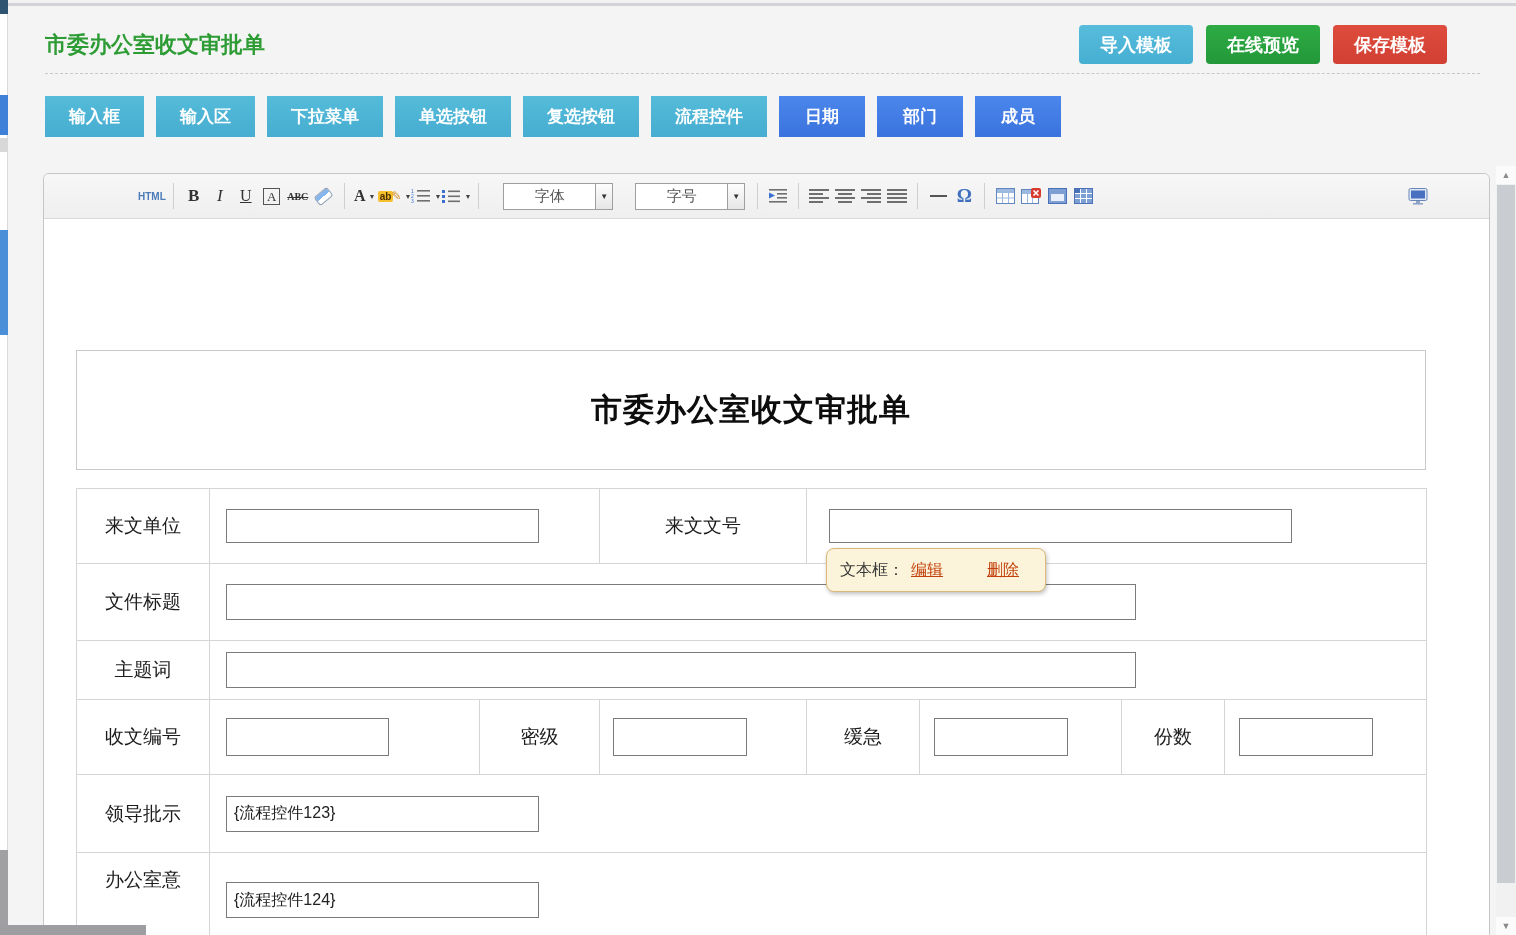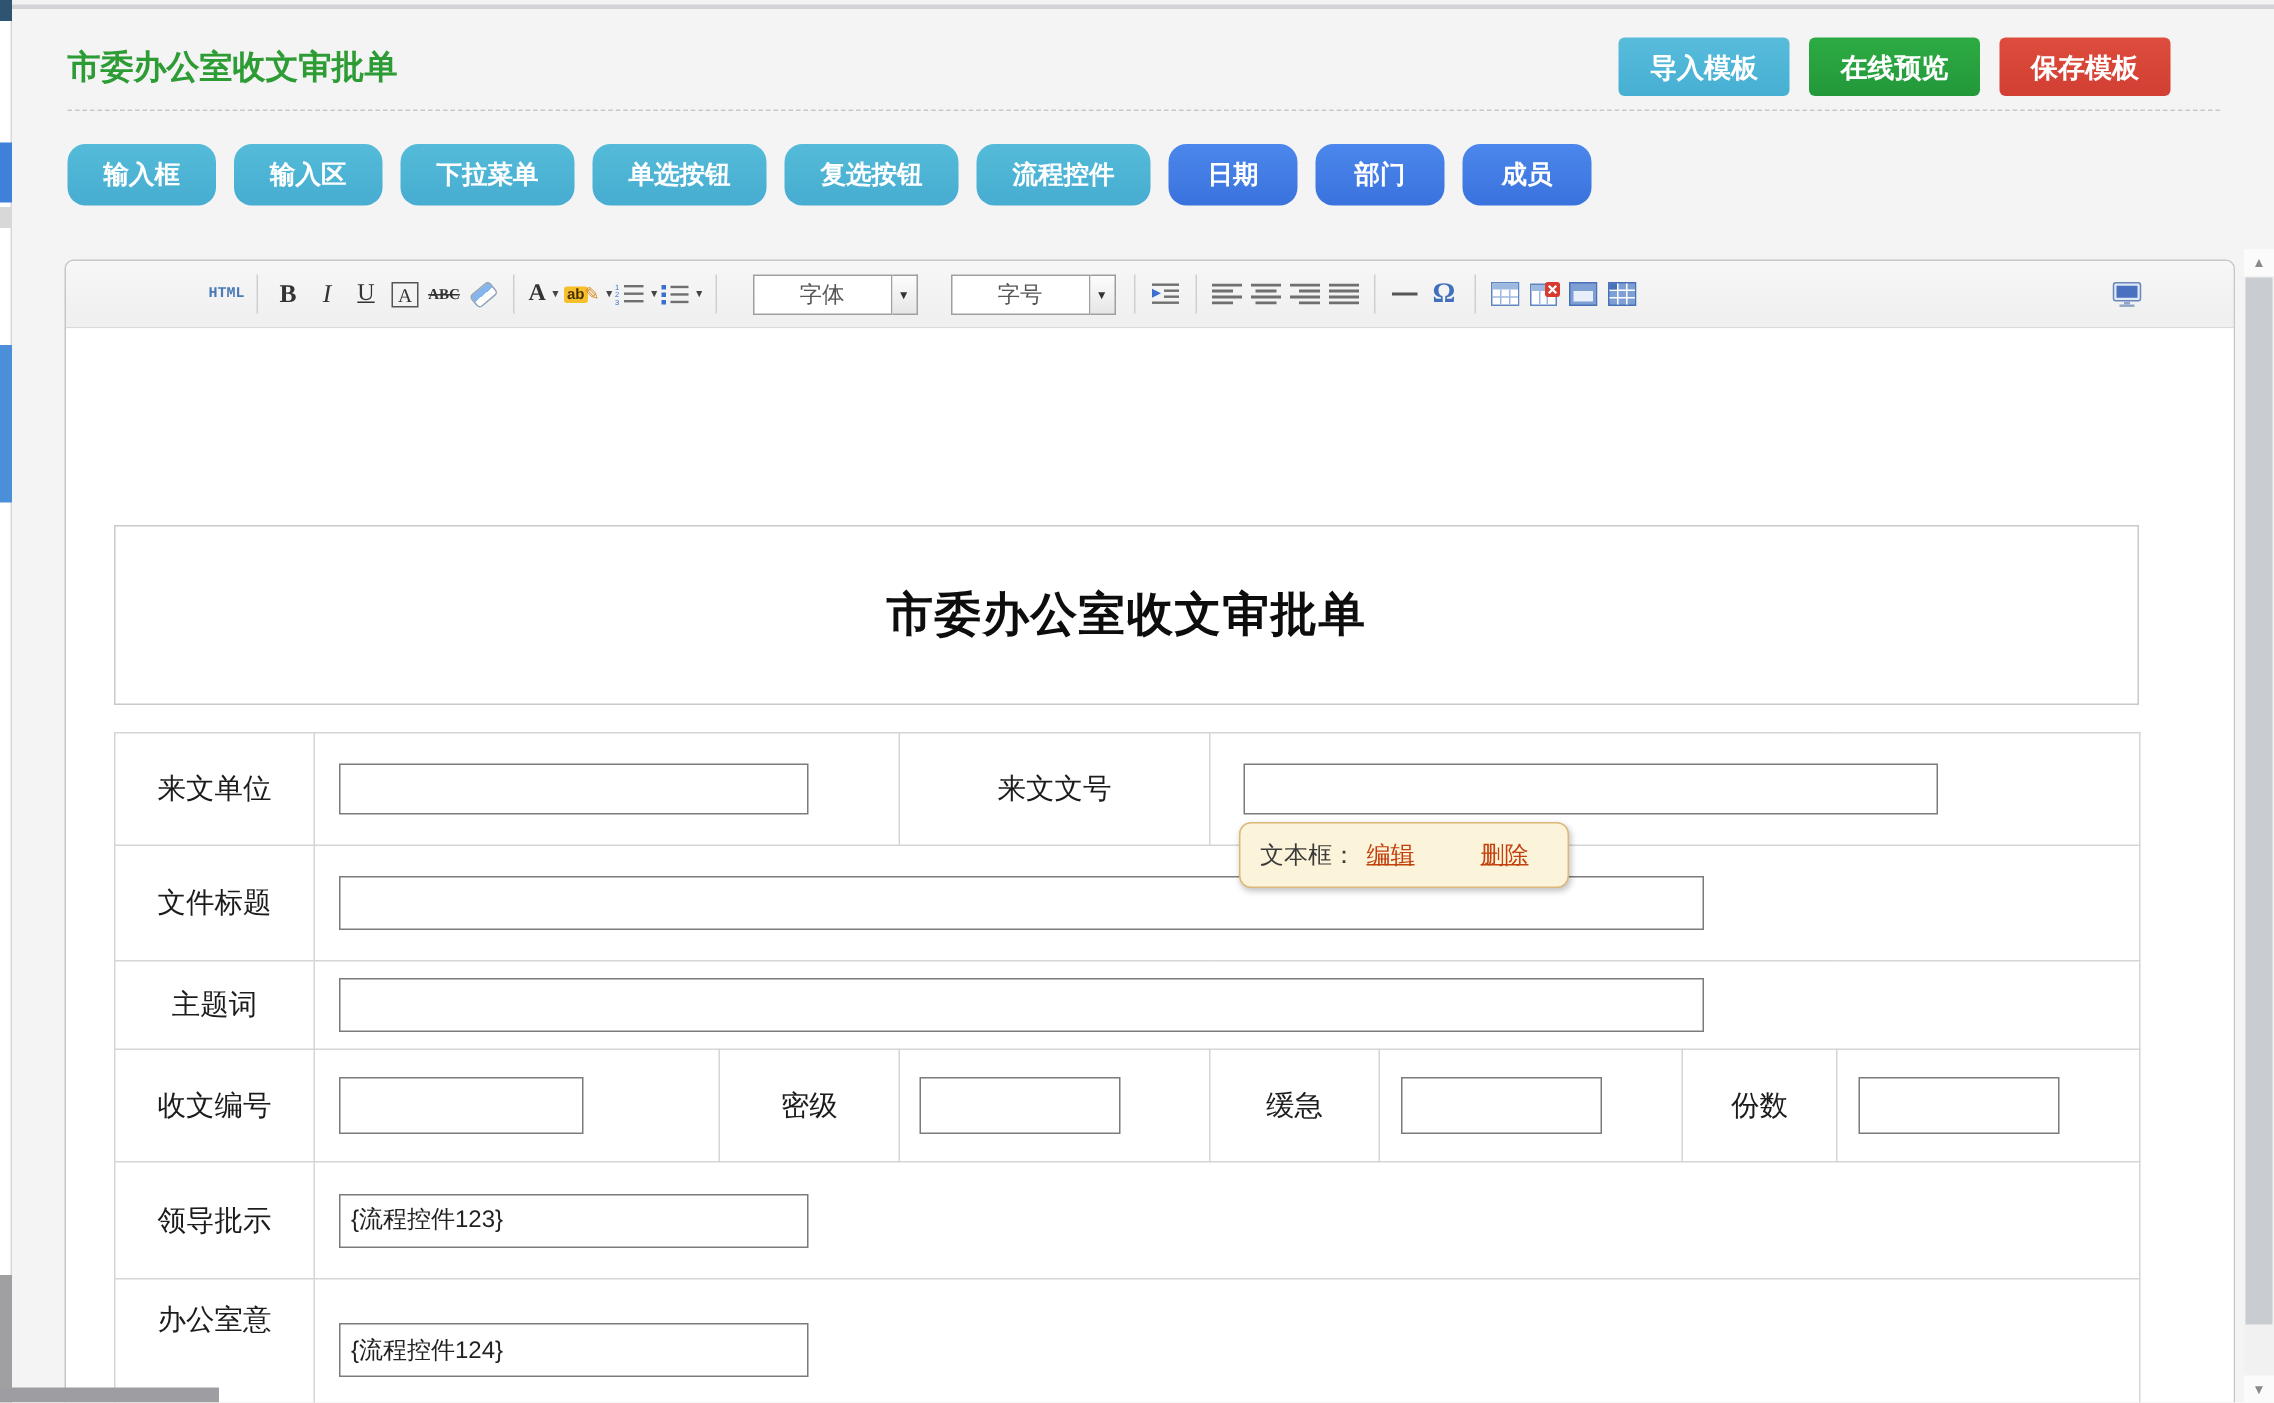--- a/index.html
+++ b/index.html
@@ -26,30 +26,30 @@
   .header-actions { position:absolute; top:25px; left:1079px; display:flex; gap:13px; }
   .act-btn { height:39px; padding:0 21px; border:none; border-radius:4px; color:#fff; font-family:"Liberation Serif","DejaVu Serif",serif; font-weight:bold; font-size:18px; cursor:pointer; }
   .act-import  { background:linear-gradient(#58bcdc,#46afd2); }
   .act-preview { background:linear-gradient(#2dab43,#23983a); }
   .act-save    { background:linear-gradient(#dd4c3c,#d23f33); }
 
   .dashed-divider { position:absolute; top:73px; left:45px; width:1435px; border-top:1px dashed #c8c8c8; }
 
   
   .component-row { position:absolute; top:96px; left:45px; display:flex; gap:12px; }
-  .comp-btn { height:41px; padding:0 24px; border:none; border-radius:12px; color:#fff; font-family:Liberation Mono, monospace; font-weight:bold; font-size:17px; cursor:pointer; }
+  .comp-btn { height:41px; padding:0 24px; border:none; border-radius:0; color:#fff; font-family:Liberation Mono, monospace; font-weight:bold; font-size:17px; cursor:pointer; }
   .comp-light   { background:linear-gradient(#55bbd9,#47add1); }
   .comp-primary { background:linear-gradient(#4b87ec,#3a72dd); padding:0 26px; }
 
   
   .editor { position:absolute; left:43px; top:173px; width:1447px; height:762px; background:#fff; border:1px solid #c6c6c6; border-radius:6px 6px 0 0; }
   .toolbar { height:45px; background:linear-gradient(#f7f7f7,#efefef); border-bottom:1px solid #d9d9d9; border-radius:6px 6px 0 0; display:flex; align-items:center; padding-left:94px; padding-right:14px; }
   .tb-btn { min-width:26px; height:28px; display:flex; align-items:center; justify-content:center; cursor:pointer; border-radius:3px; gap:1px; }
   .tb-sep { width:1px; height:26px; background:#cfcfcf; margin:0 7px; }
-  .g-src { font-size:10px; font-weight:bold; color:#4a7ab8; letter-spacing:0; font-family:Liberation Mono, monospace; }
+  .g-src { font-size:10px; font-weight:bold; color:#4a7ab8; letter-spacing:0; font-family:Liberation Sans, sans-serif; }
   .g-serif { font-family:"Liberation Serif","DejaVu Serif",serif; color:#333; }
   .g-b { font-weight:bold; font-size:17px; }
   .g-i { font-style:italic; font-size:17px; }
   .g-u { font-size:16px; text-decoration:underline; }
   .g-abox { font-size:13px; border:1px solid #555; padding:0 3px; line-height:15px; }
   .g-abc { font-size:10px; font-weight:bold; text-decoration:line-through;text-align:right; }
   .g-a { font-size:16px; font-weight:bold; }
   .g-omega { font-size:19px; color:#3f6fbe; font-weight:bold; }
   .caret { font-size:7px; color:#444; margin-left:2px; }
   .eraser { width:17px; height:11px; border:1px solid #93a3b8; border-radius:3px; transform:rotate(-40deg); background:linear-gradient(#84b5ec 50%, #ffffff 50%); }

